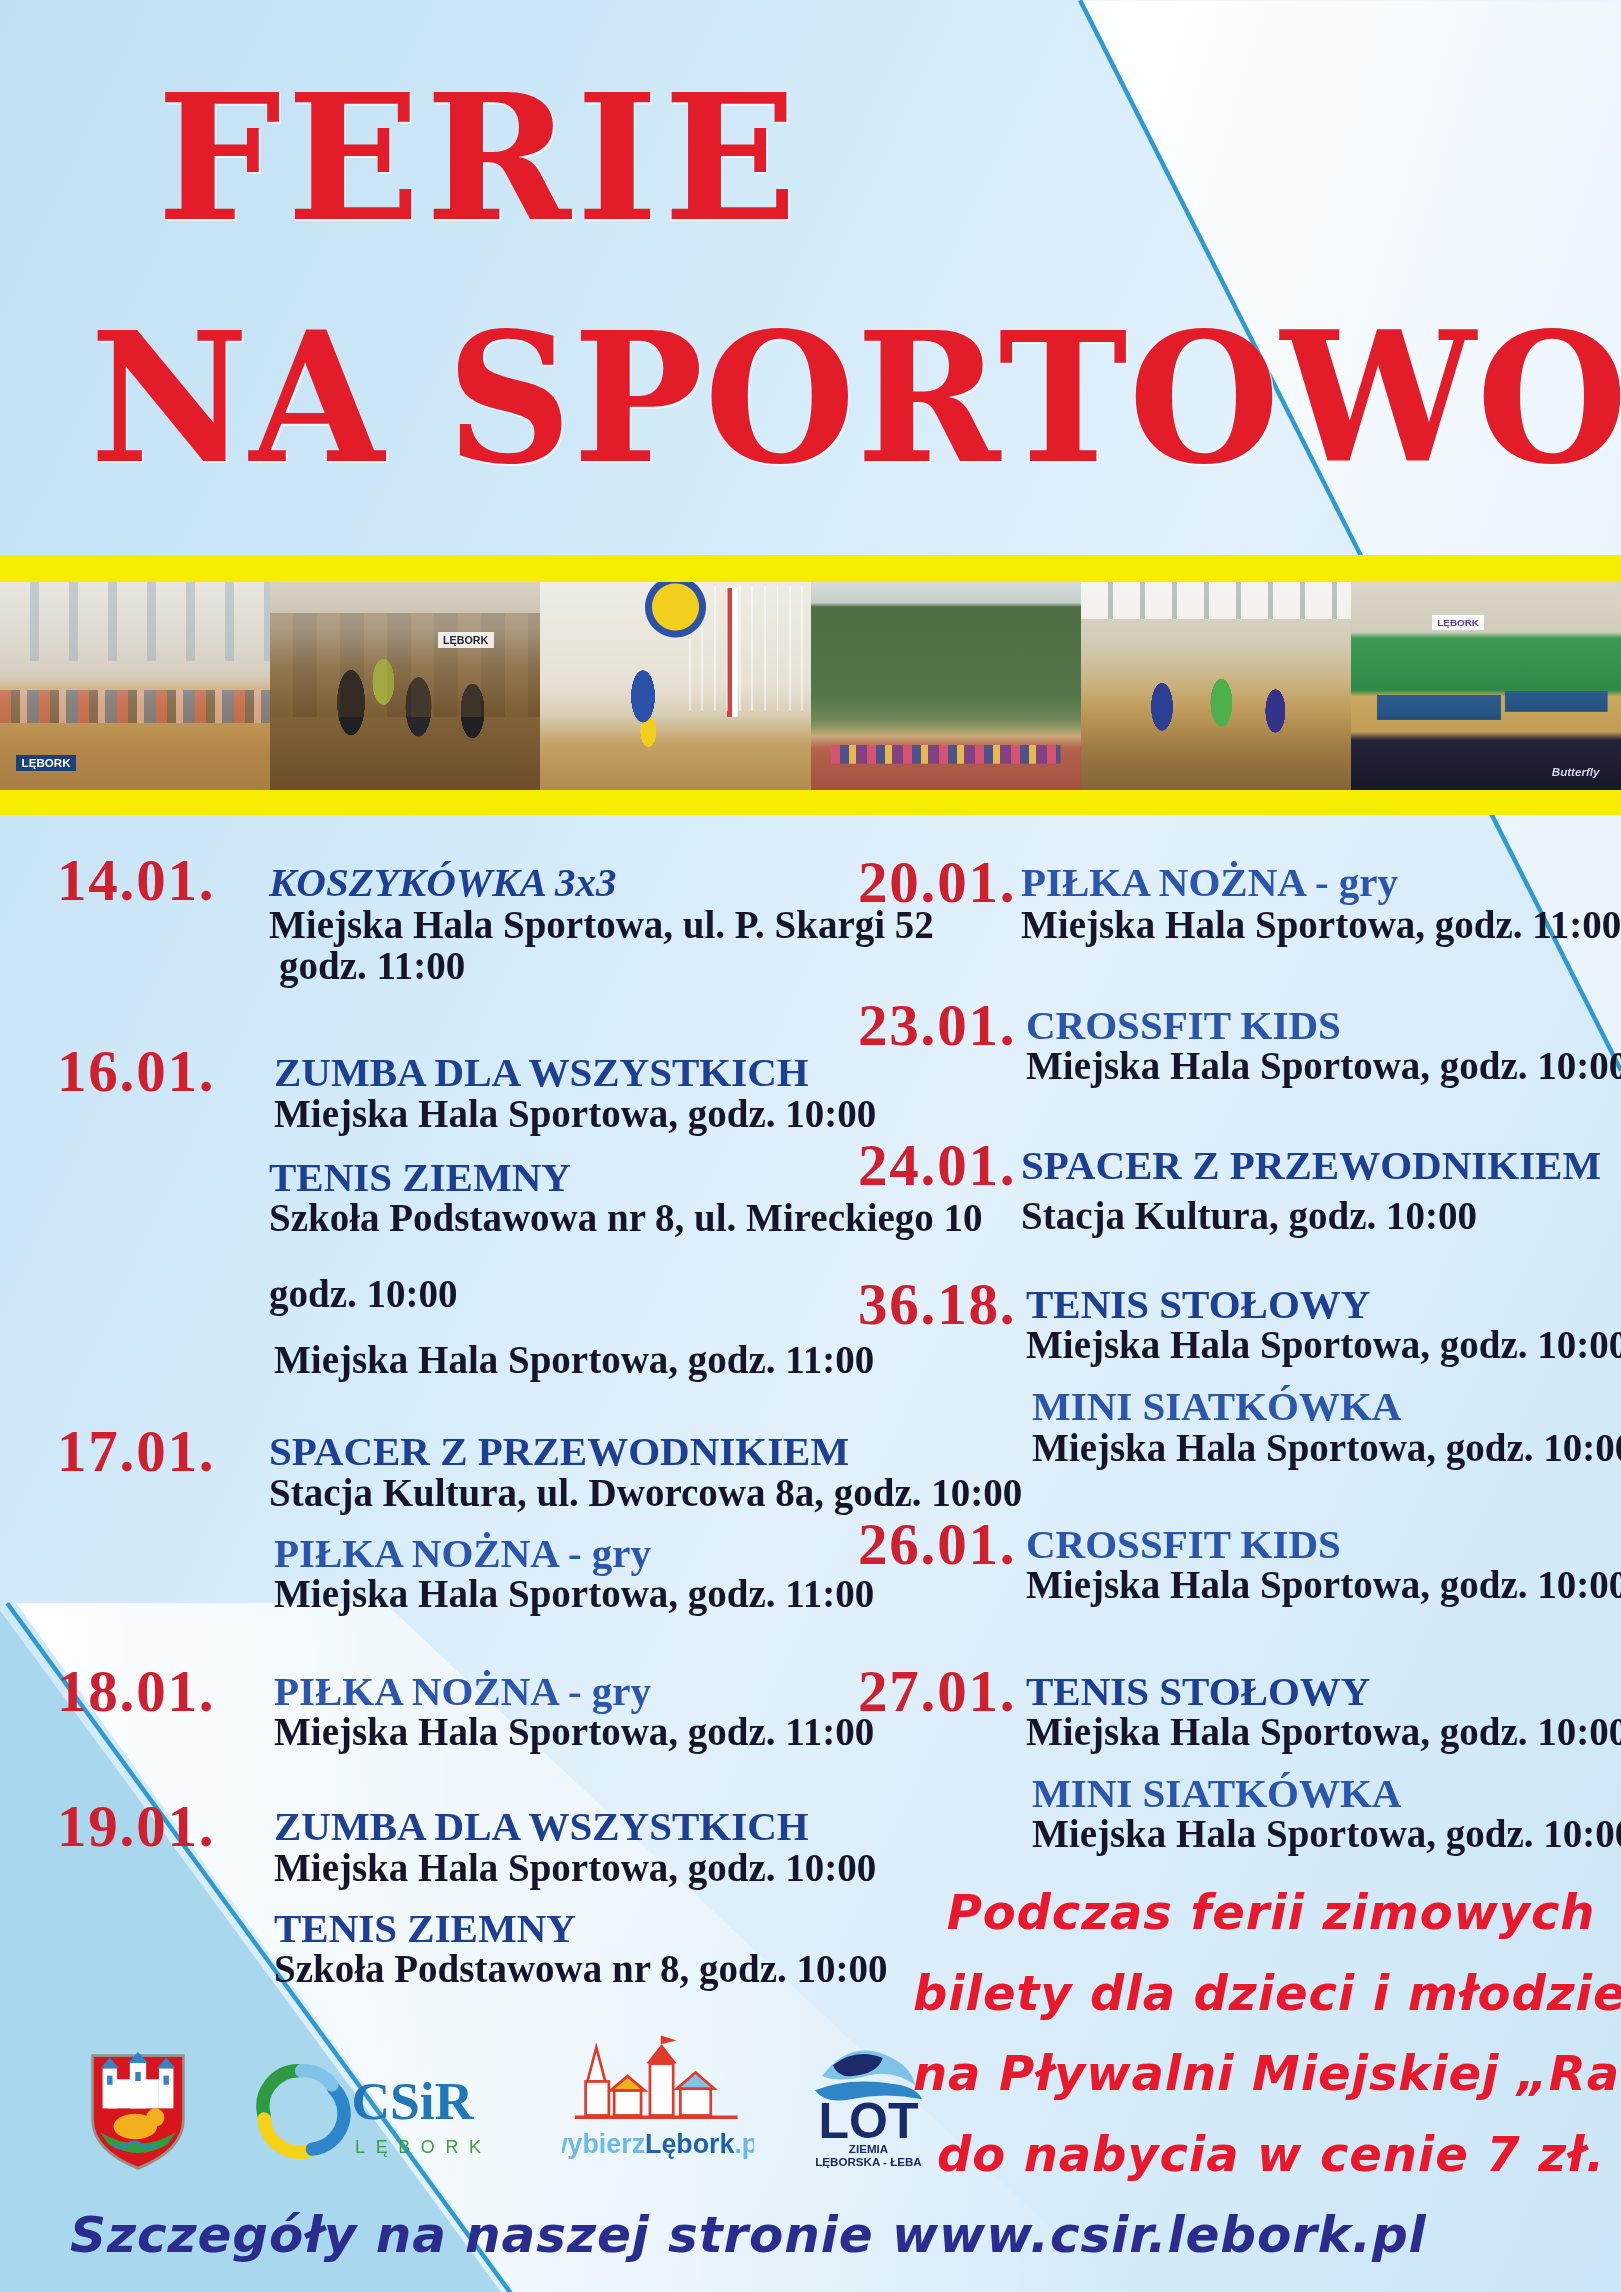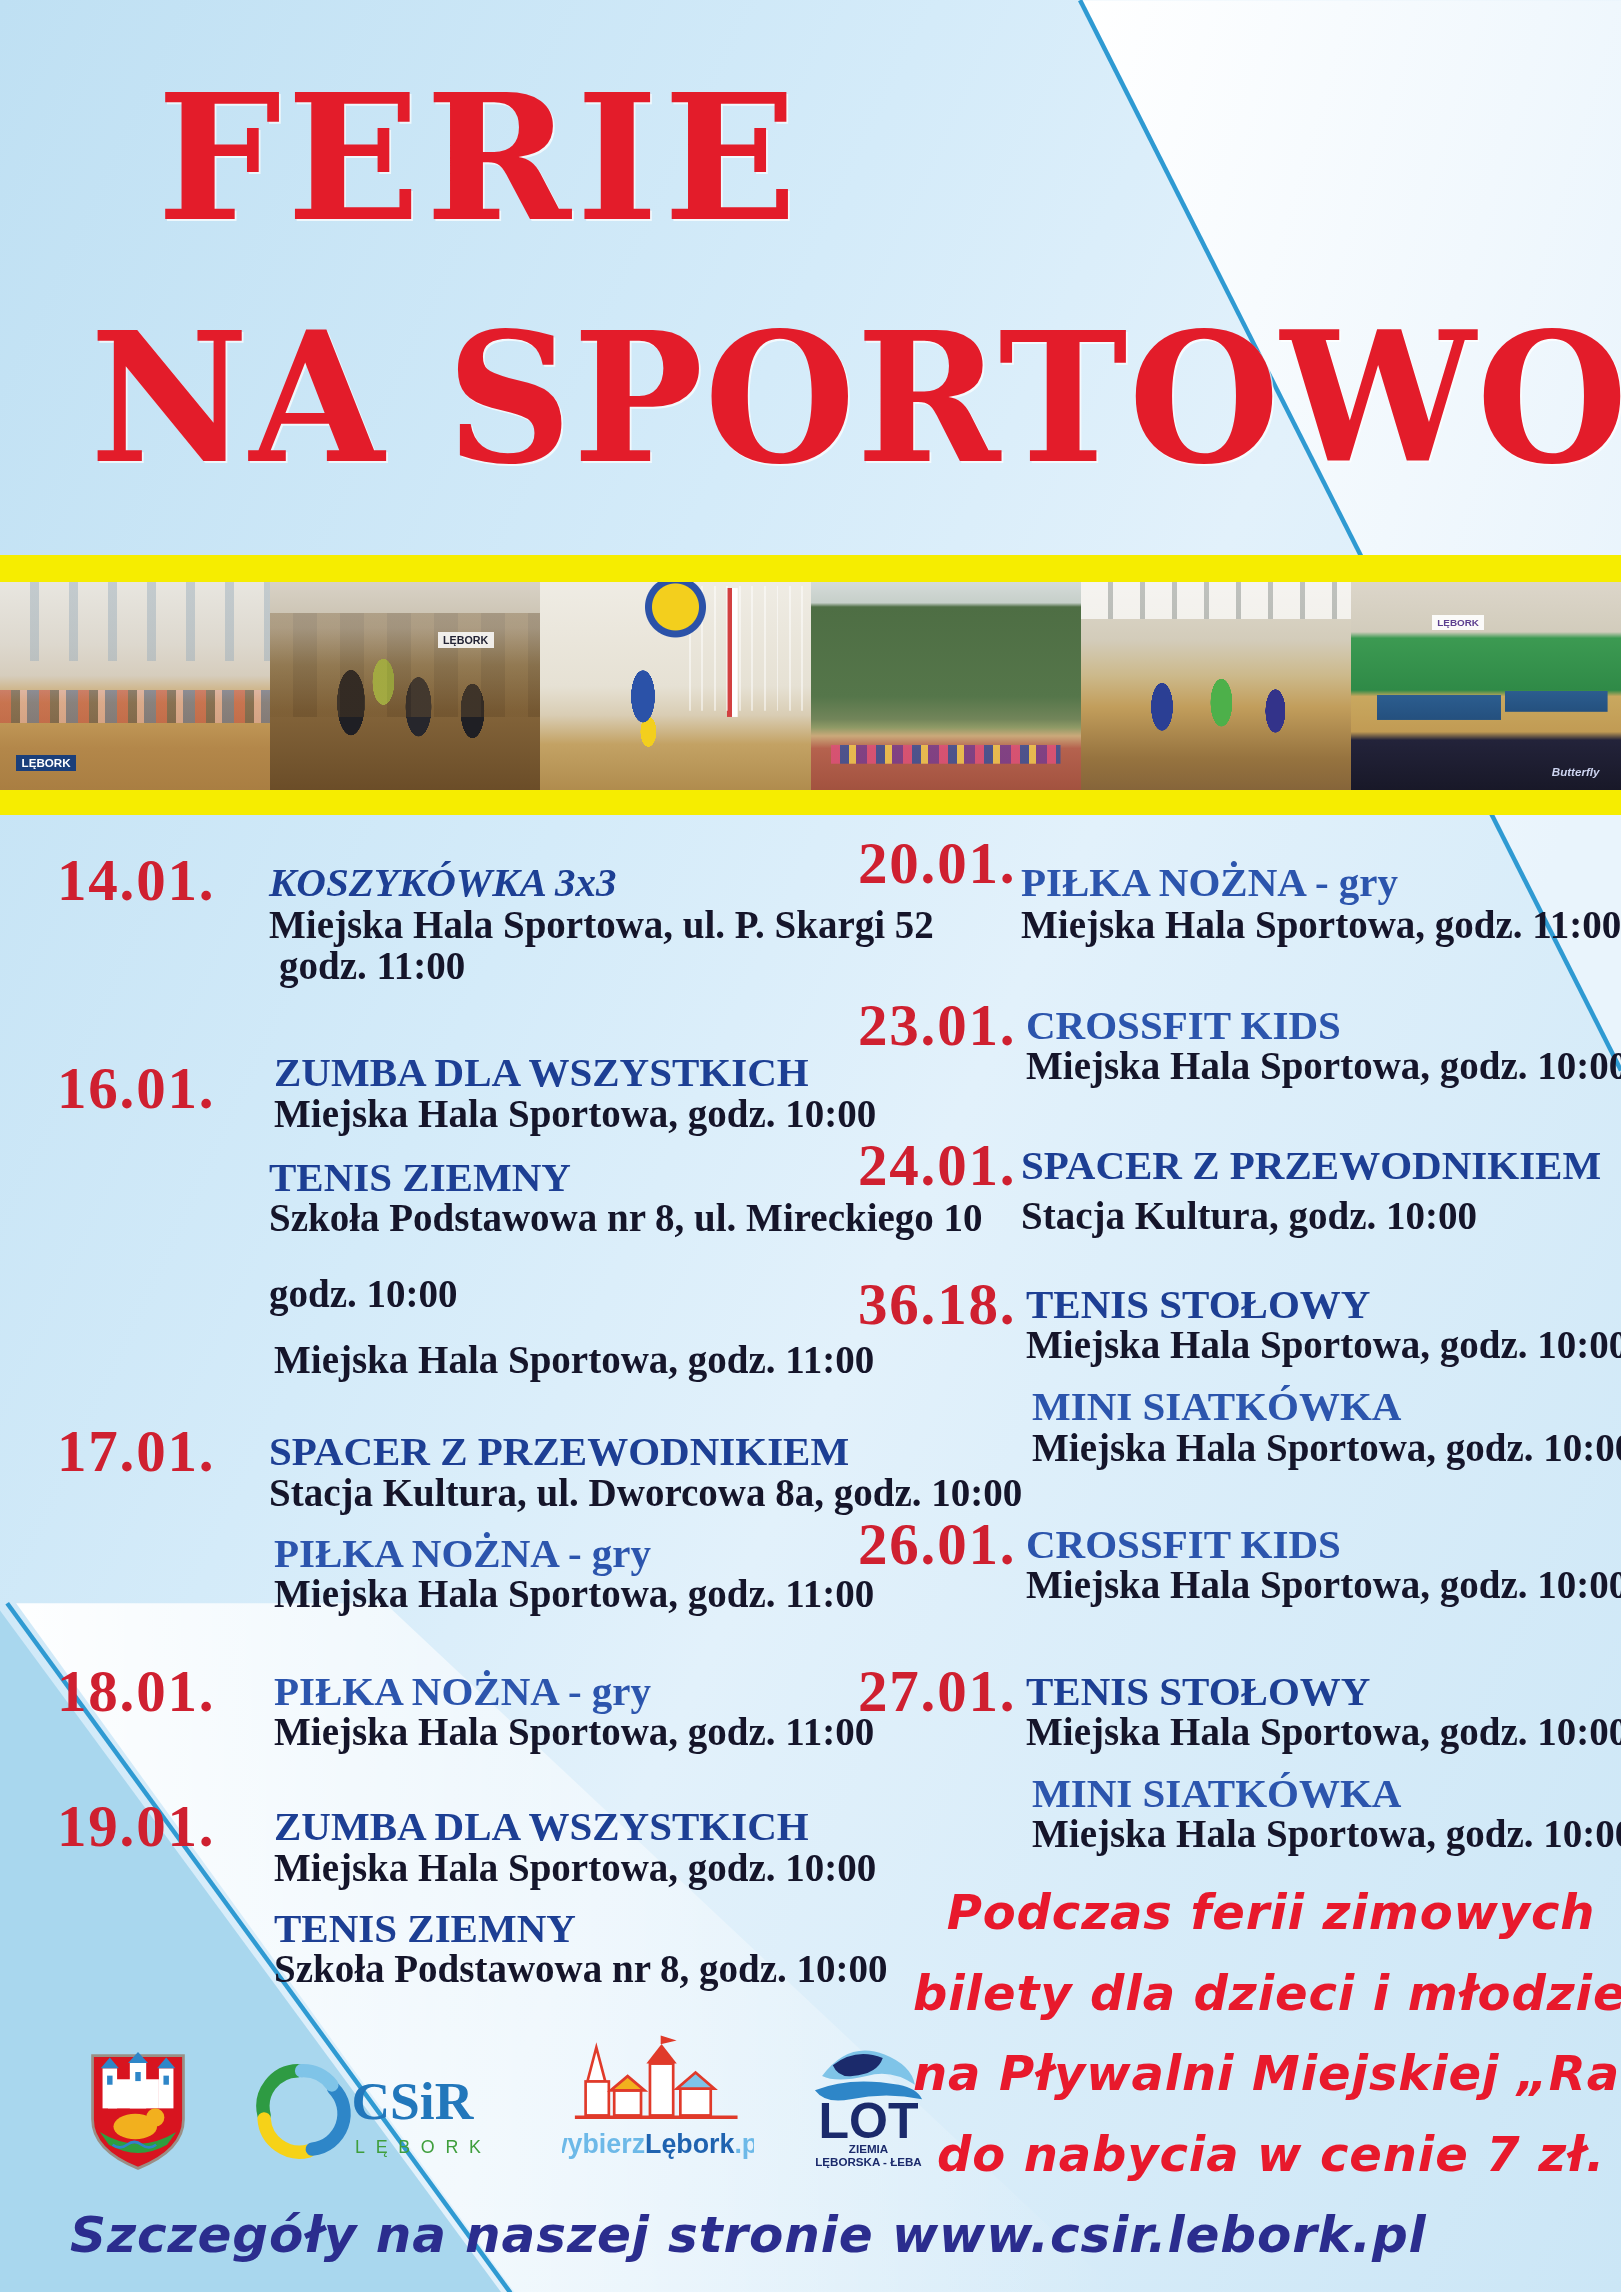--- a/index.html
+++ b/index.html
@@ -110,21 +110,21 @@
       <span class="tag" style="left:30%;top:16%;background:rgba(255,255,255,.9);color:#5b3e8f;font-size:9.9px;">LĘBORK</span>
       <span class="tag" style="right:6%;bottom:5%;color:#cdd4f0;font-size:11.6px;font-style:italic;background:transparent;">Butterfly</span>
     </div>
   </div>
 
   <div class="date" style="left:57px;top:851px;">14.01.</div>
   <div class="etitle" style="left:269px;top:862px;font-style:italic;">KOSZYKÓWKA 3x3</div>
   <div class="eline" style="left:269px;top:905px;">Miejska Hala Sportowa, ul. P. Skargi 52</div>
   <div class="eline" style="left:279px;top:946px;">godz. 11:00</div>
 
-  <div class="date" style="left:57px;top:1042px;margin-top:17px;">16.01.</div>
+  <div class="date" style="left:57px;top:1042px;">16.01.</div>
   <div class="etitle" style="left:274px;top:1052px;">ZUMBA DLA WSZYSTKICH</div>
   <div class="eline" style="left:274px;top:1094px;">Miejska Hala Sportowa, godz. 10:00</div>
   <div class="etitle" style="left:269px;top:1157px;">TENIS ZIEMNY</div>
   <div class="eline" style="left:269px;top:1198px;">Szkoła Podstawowa nr 8, ul. Mireckiego 10</div>
   <div class="eline" style="left:269px;top:1274px;">godz. 10:00</div>
   <div class="eline" style="left:274px;top:1340px;">Miejska Hala Sportowa, godz. 11:00</div>
 
   <div class="date" style="left:57px;top:1422px;">17.01.</div>
   <div class="etitle" style="left:269px;top:1431px;">SPACER Z PRZEWODNIKIEM</div>
   <div class="eline" style="left:269px;top:1473px;">Stacja Kultura, ul. Dworcowa 8a, godz. 10:00</div>
@@ -134,21 +134,21 @@
   <div class="date" style="left:57px;top:1662px;">18.01.</div>
   <div class="etitle alt" style="left:274px;top:1671px;">PIŁKA NOŻNA - gry</div>
   <div class="eline" style="left:274px;top:1712px;">Miejska Hala Sportowa, godz. 11:00</div>
 
   <div class="date" style="left:57px;top:1797px;">19.01.</div>
   <div class="etitle" style="left:274px;top:1806px;">ZUMBA DLA WSZYSTKICH</div>
   <div class="eline" style="left:274px;top:1848px;">Miejska Hala Sportowa, godz. 10:00</div>
   <div class="etitle" style="left:274px;top:1908px;">TENIS ZIEMNY</div>
   <div class="eline" style="left:274px;top:1949px;">Szkoła Podstawowa nr 8, godz. 10:00</div>
 
-  <div class="date" style="left:858px;top:834px;font-family:Liberation Serif, serif;">20.01.</div>
+  <div class="date" style="left:858px;top:853px;font-family:Liberation Serif, serif;">20.01.</div>
   <div class="etitle alt" style="left:1021px;top:862px;">PIŁKA NOŻNA - gry</div>
   <div class="eline" style="left:1021px;top:905px;">Miejska Hala Sportowa, godz. 11:00</div>
 
   <div class="date" style="left:858px;top:996px;">23.01.</div>
   <div class="etitle alt" style="left:1026px;top:1005px;">CROSSFIT KIDS</div>
   <div class="eline" style="left:1026px;top:1046px;">Miejska Hala Sportowa, godz. 10:00</div>
 
   <div class="date" style="left:858px;top:1136px;">24.01.</div>
   <div class="etitle" style="left:1021px;top:1145px;">SPACER Z PRZEWODNIKIEM</div>
   <div class="eline" style="left:1021px;top:1186px;margin-top:10px;">Stacja Kultura, godz. 10:00</div>

